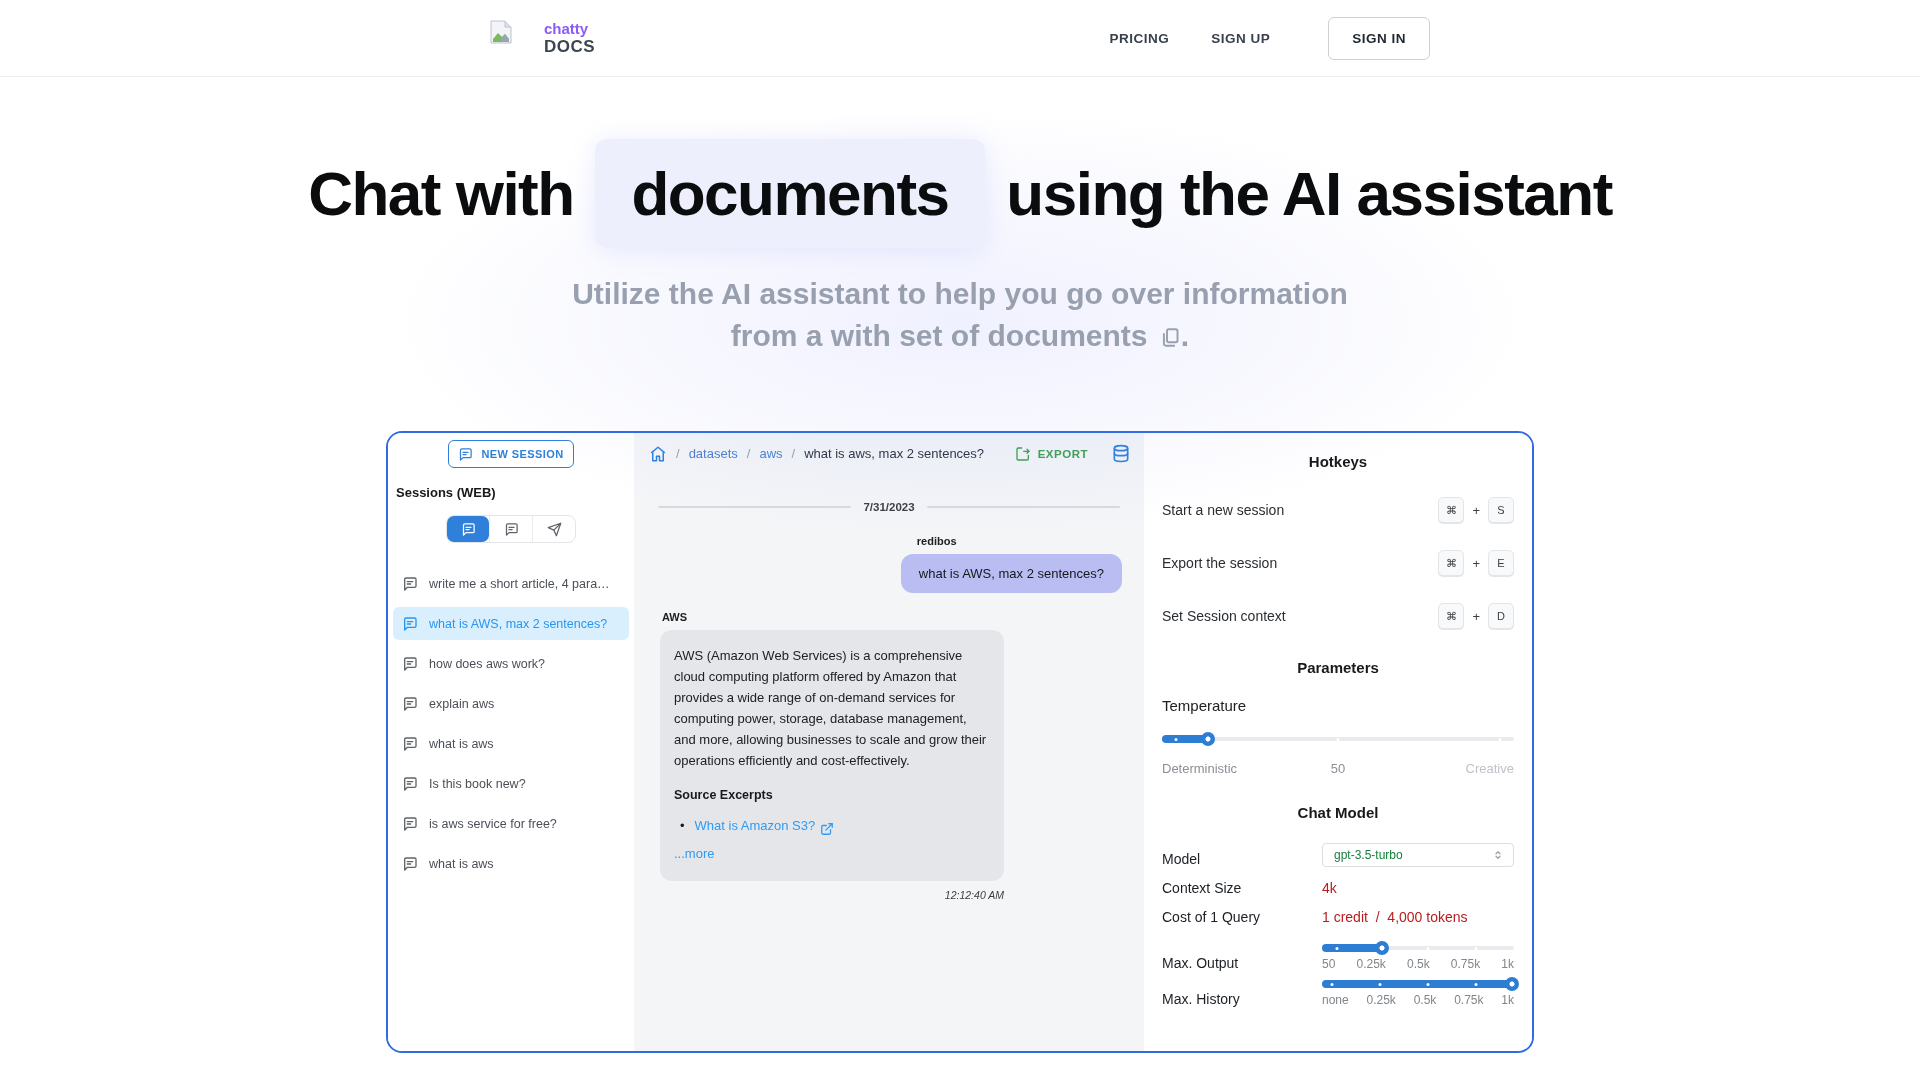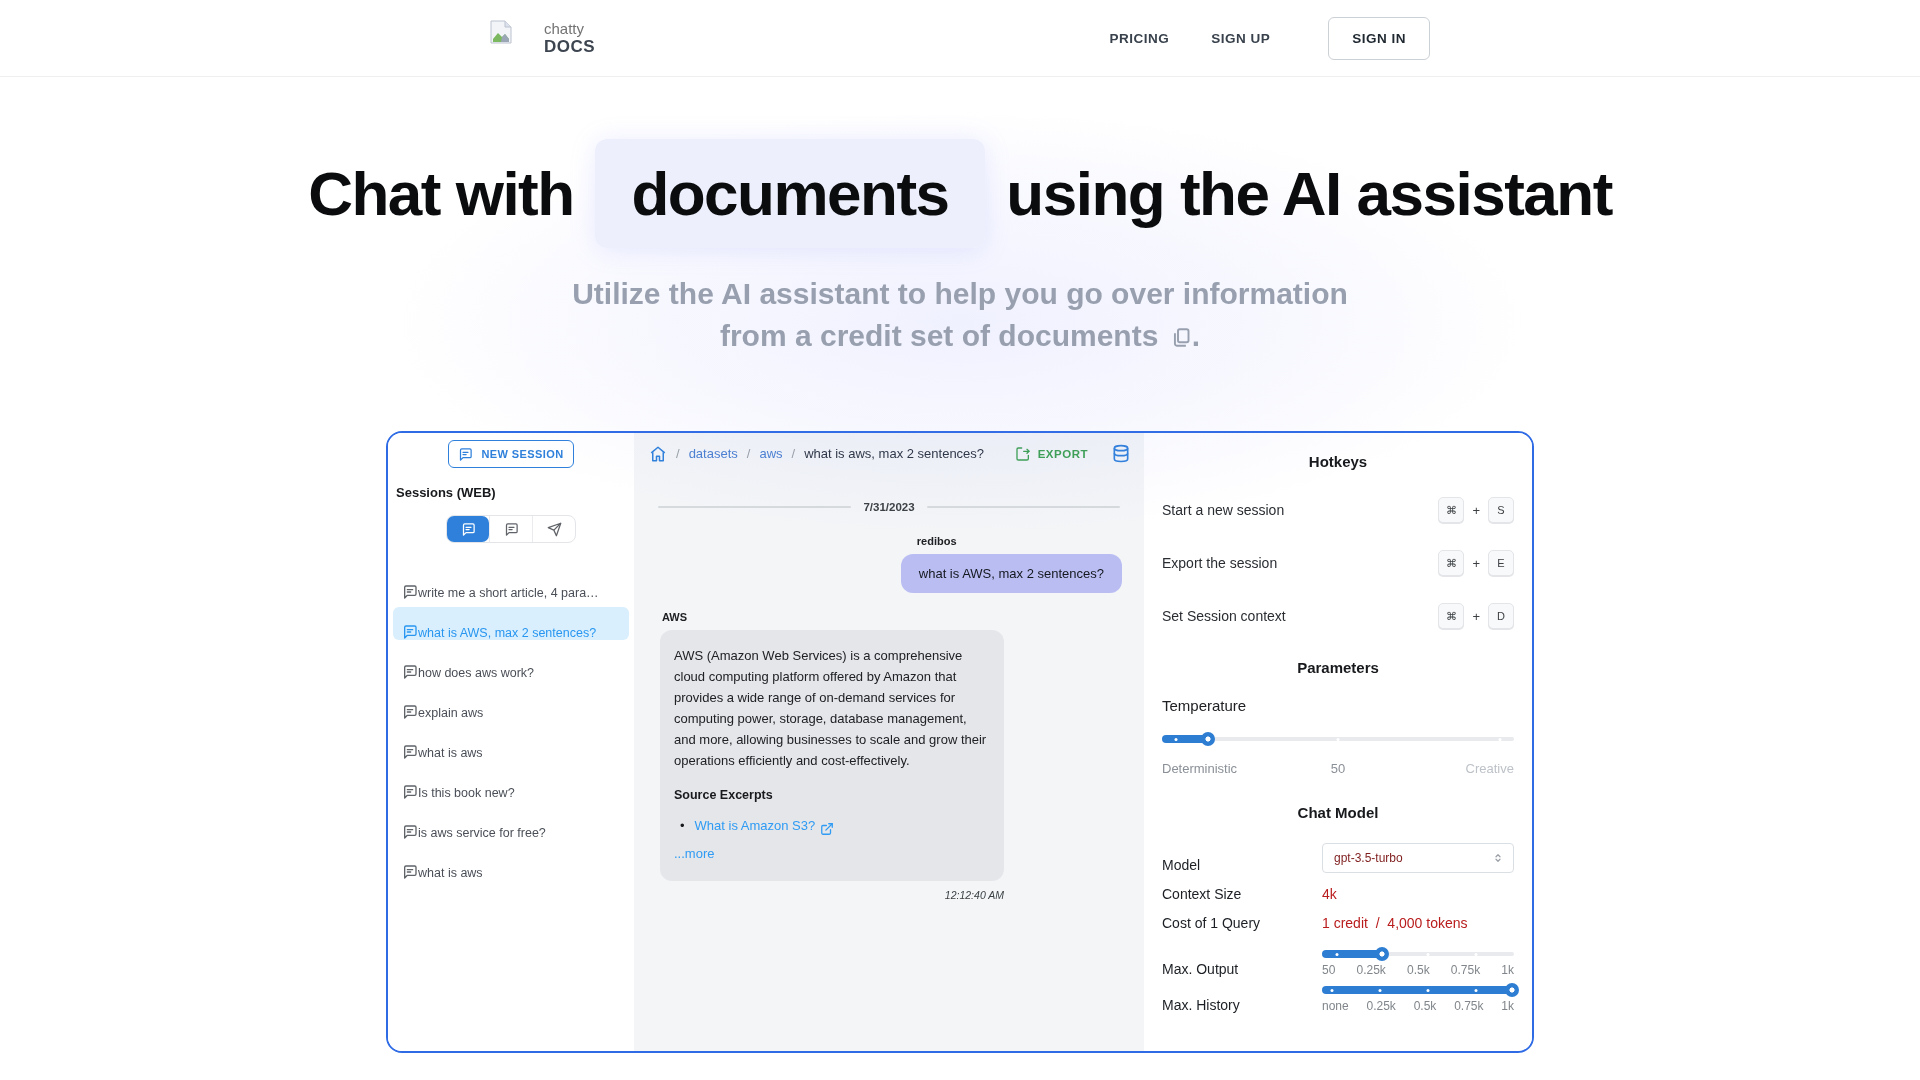--- a/index.html
+++ b/index.html
@@ -4,21 +4,21 @@
 <style>
   * { margin:0; padding:0; box-sizing:border-box; }
   html,body { width:1920px; height:1080px; overflow:hidden; background:#fff;
     font-family:"Liberation Sans", sans-serif; }
 
   
   .site-header { height:77px; border-bottom:1px solid #edeff1; background:#fff; }
   .header-inner { width:940px; height:100%; margin:0 auto; display:flex; align-items:center; justify-content:space-between; }
   .logo { display:flex; align-items:flex-start; gap:32px; cursor:pointer; }
   .logo-text { display:flex; flex-direction:column; line-height:1.15; }
-  .logo-line1 { color:#737373; font-size:15px; font-weight:400; }
+  .logo-line1 { color:#8b5cf6; font-size:15px; font-weight:700; }
   .logo-line2 { color:#3d4550; font-size:17px; font-weight:700; letter-spacing:.5px; }
   .nav { display:flex; align-items:center; gap:42px; }
   .nav a { text-decoration:none; color:#39424c; font-size:13.5px; font-weight:600; letter-spacing:.5px; cursor:pointer; }
   .signin-btn { margin-left:16px; background:#fff; border:1px solid #ccd1d6; border-radius:6px;
     padding:13px 23px; font-size:13.5px; font-weight:700; letter-spacing:.5px; color:#1f2830;
     font-family:inherit; cursor:pointer; }
 
   
   .hero { position:relative; text-align:center; padding-top:86px; }
   .hero-glow { position:absolute; left:50%; top:30px; transform:translateX(-50%);
@@ -39,21 +39,21 @@
   .sidebar { background:#fff; padding-top:7px; }
   .new-session { margin:0 auto; display:flex; align-items:center; justify-content:center; gap:8px;
     width:126px; height:28px; border:1.5px solid #2f80db; border-radius:6px; background:#fff;
     color:#2f80db; font-size:11px; font-weight:700; letter-spacing:.4px; font-family:inherit; cursor:pointer; }
   .sessions-heading { margin:17px 0 0 8px; font-size:13px; font-weight:700; color:#17191c; }
   .tabs { margin:15px auto 0; width:130px; display:flex; border:1px solid #e3e5e8; border-radius:8px; background:#fff; }
   .tab { flex:1; height:26px; display:flex; align-items:center; justify-content:center; color:#5f6368; cursor:pointer; }
   .tab + .tab { border-left:1px solid #e9ebee; }
   .tab.active { background:#2f80db; color:#fff; border-radius:7px; }
   .session-list { margin-top:24px; padding:0 5px; }
-  .session-item { display:flex; align-items:flex-end; height:33px; padding:0 9px; margin-bottom:7px;
+  .session-item { display:flex; align-items:center; gap:11px; height:33px; padding:0 9px; margin-bottom:7px;
     border-radius:6px; font-size:12.5px; color:#4a4f57; cursor:pointer; white-space:nowrap; overflow:hidden; }
   .session-item .ic16 { color:#5f6368; flex-shrink:0; }
   .session-item.active { background:#d9effd; color:#2896f0; }
   .session-item.active .ic16 { color:#2896f0; }
 
   
   .chatpanel { background:#f3f5f7; display:flex; flex-direction:column; }
   .crumb-bar { display:flex; align-items:center; height:41px; padding:0 13px 0 15px; gap:9px; font-size:13px; }
   .crumb-sep { color:#9aa0a6; }
   .crumb-link { color:#4a7fd0; cursor:pointer; }
@@ -101,23 +101,23 @@
     background:radial-gradient(circle, #ffffff 0 2.5px, #2d7dd2 2.6px); cursor:pointer; }
   .temp-slider { margin-top:18px; }
   .temp-scale { position:relative; display:flex; justify-content:space-between; margin-top:15px;
     font-size:13px; color:#8a9097; }
   .temp-scale .mid { position:absolute; left:50%; transform:translateX(-50%); }
   .temp-scale .right { color:#bdc2c8; }
   .info-row { display:flex; align-items:flex-end; margin-top:13px; font-size:14px; color:#1b1f24; }
   .info-label { width:160px; flex-shrink:0; }
   .info-value { color:#b91c1c; white-space:pre-wrap; }
   .model-row { margin-top:22px; }
-  .select { width:210px; height:30px; border:1px solid #dadfe3; border-radius:4px; background:#fff;
+  .select { width:210px; height:24px; border:1px solid #dadfe3; border-radius:4px; background:#fff;
     display:flex; align-items:center; justify-content:space-between; padding:0 9px 0 11px;
-    font-size:12px; color:#7f1d1d; cursor:pointer; }
+    font-size:12px; color:#15803d; cursor:pointer; }
   .select .chev { width:12px; height:14px; color:#9aa0a6; }
   .slider-block { flex:1; }
   .ticks { display:flex; justify-content:space-between; margin-top:2px; font-size:12px; color:#80868b; }
   .row-output { margin-top:16px; }
   .row-history { margin-top:6px; }
   .ic { display:block; }
   .ic14 { width:14px; height:14px; }
   .ic15 { width:15px; height:15px; }
   .ic16 { width:16px; height:16px; }
   .ic18 { width:18px; height:18px; }
@@ -188,21 +188,21 @@
   </div>
 </header>
 
 <section class="hero">
   <div class="hero-glow"></div>
   <h1><span>Chat with</span>
     <span class="hl">documents</span>
     <span>using the AI assistant</span></h1>
   <p class="subtitle">
     <span>Utilize the AI assistant to help you go over information</span><br>
-    <span>from a credit set of documents</span>
+    <span>from a with set of documents</span>
     <svg class="copy-ic">
         <use href="#sym-copy"></use>
       </svg><span>.</span>
   </p>
 </section>
 
 <div class="appcard">
 
   <aside class="sidebar">
     <button class="new-session">

